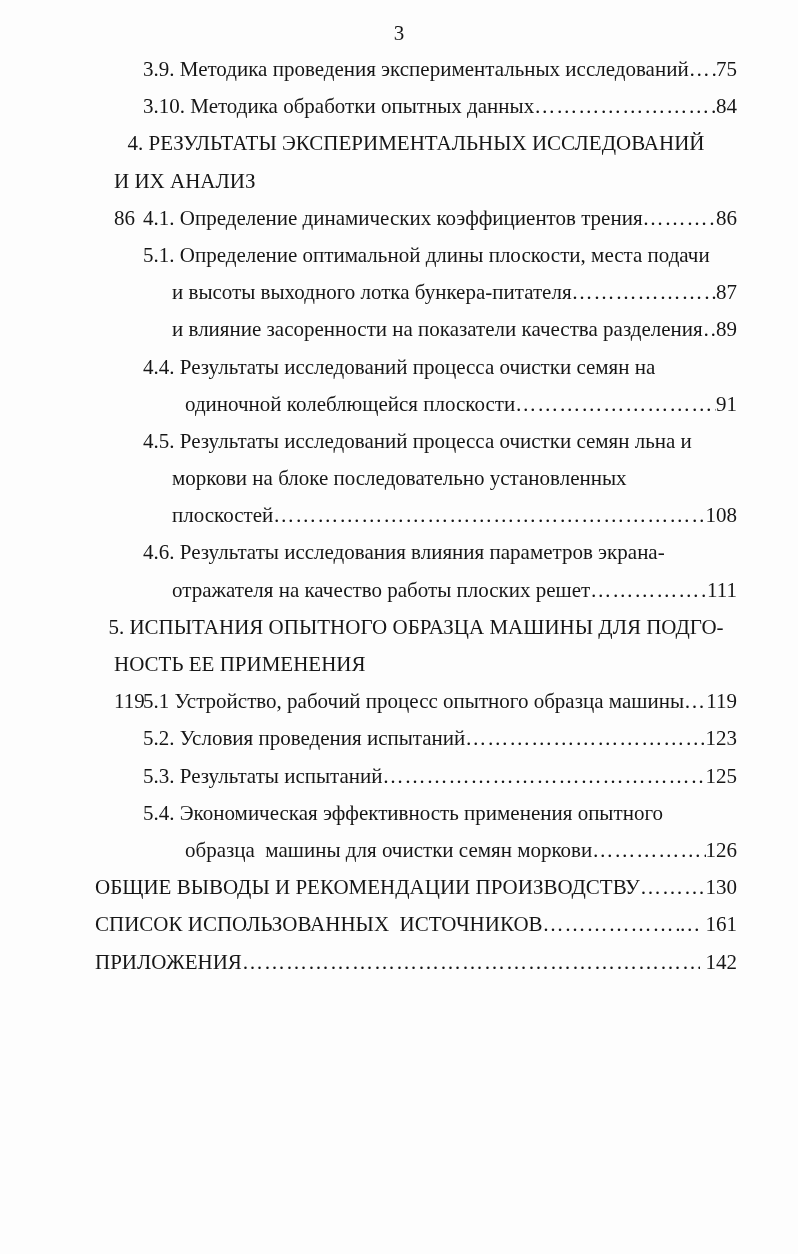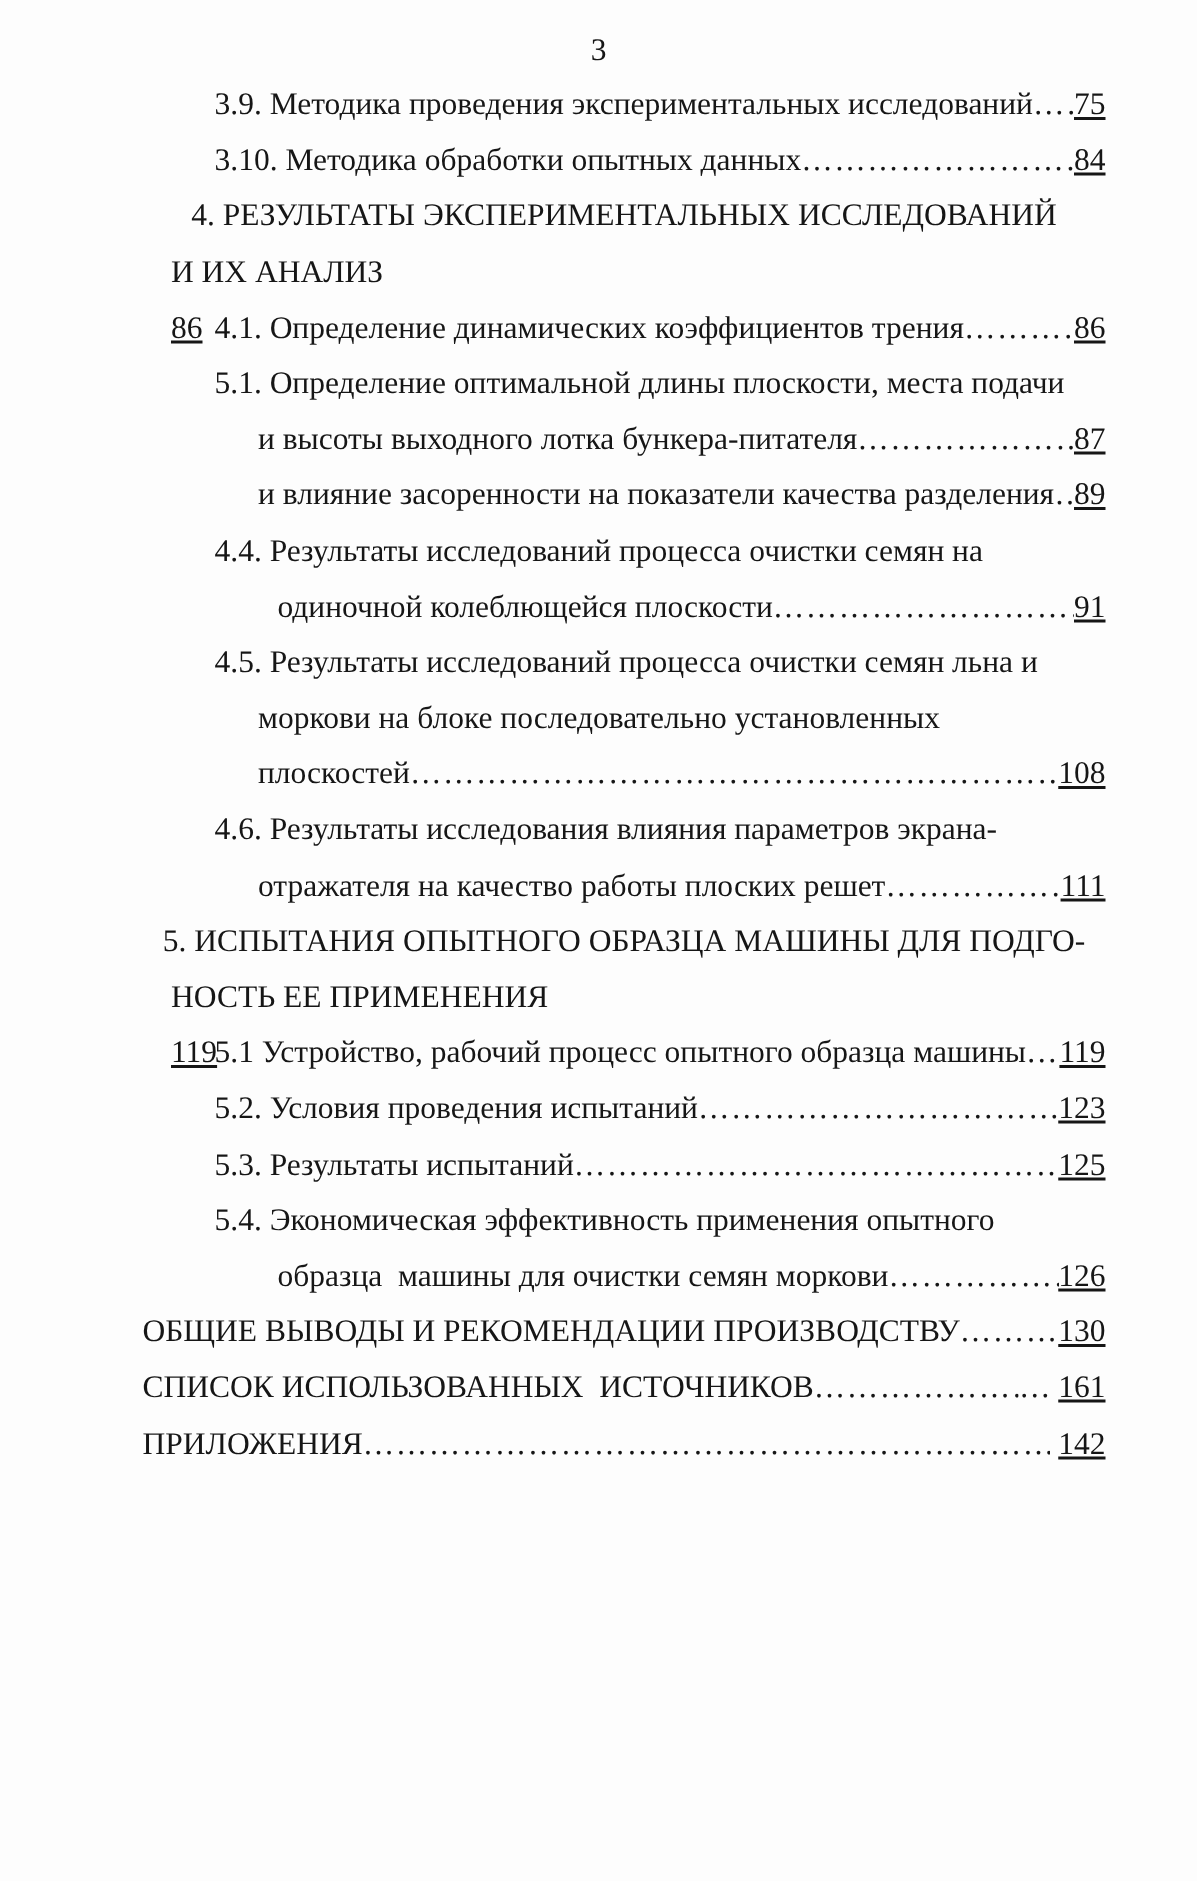--- a/index.html
+++ b/index.html
@@ -59,21 +59,20 @@
     overflow: hidden;
     white-space: nowrap;
     letter-spacing: 1px;
   }
   .pp {
     white-space: pre;
     flex: 0 0 auto;
   }
   .p {
     flex: 0 0 auto;
-    text-decoration: underline;
   }
 </style>
 </head>
 <body style="background: rgb(253, 253, 253); color: rgb(22, 22, 22);">
 
 <div class="sheet">
   <div class="page-num">3</div>
   <div class="toc">
   <div class="row ind2">
     <span class="t">3.9. Методика проведения экспериментальных исследований</span>

